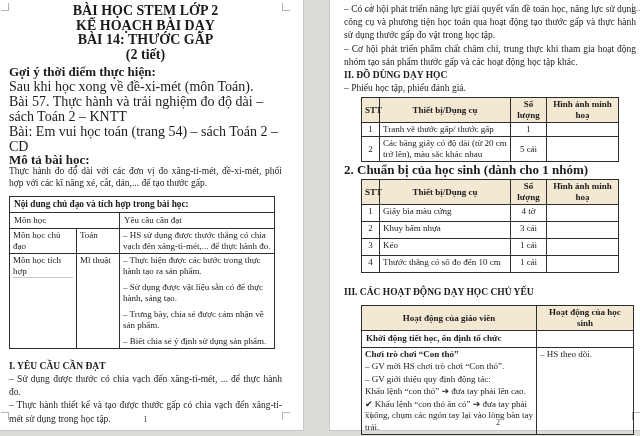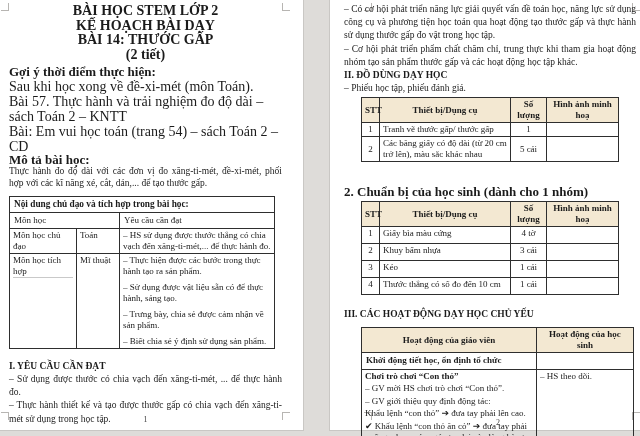--- a/index.html
+++ b/index.html
@@ -166,21 +166,21 @@
         </tr>
         <tr>
           <td class="c" style="vertical-align:middle;">2</td>
           <td>Các băng giấy có độ dài (từ 20 cm trở lên), màu sắc khác nhau</td>
           <td class="c" style="vertical-align:middle;">5 cái</td>
           <td></td>
         </tr>
       </tbody>
         </table>
 
-      <div class="h-bold" style="margin-top:23px;line-height:13px;">2. Chuẩn bị của học sinh (dành cho 1 nhóm)</div>
+      <div class="h-bold" style="margin-top:1px;line-height:13px;">2. Chuẩn bị của học sinh (dành cho 1 nhóm)</div>
 
       <table class="eq thead-tan">
         <colgroup>
             <col class="col-stt">
             <col class="col-item">
             <col class="col-qty">
             <col class="col-img">
           </colgroup>
         <tbody>
             <tr>

